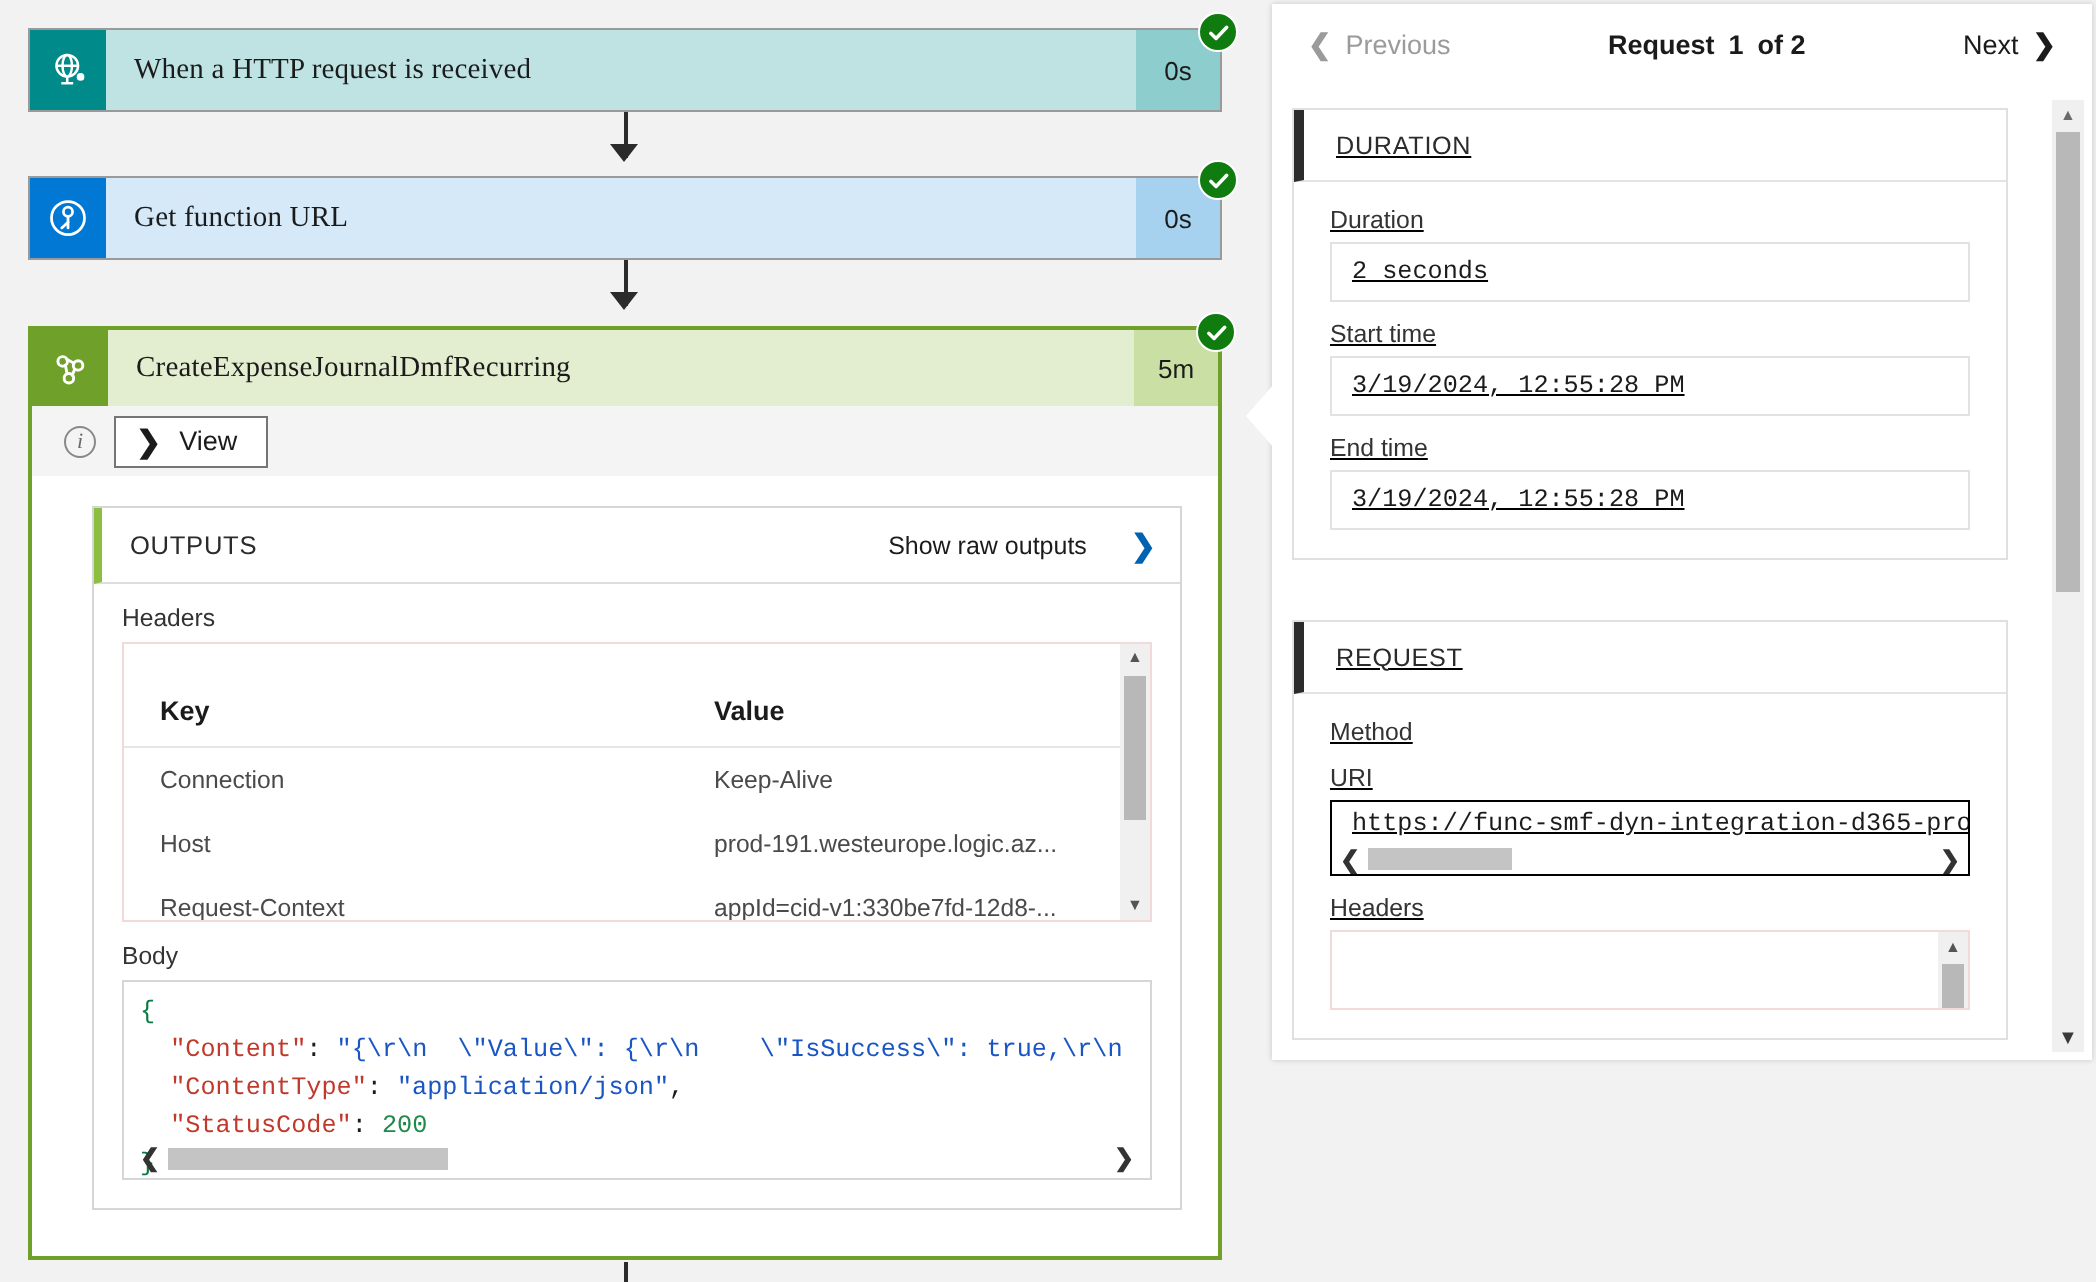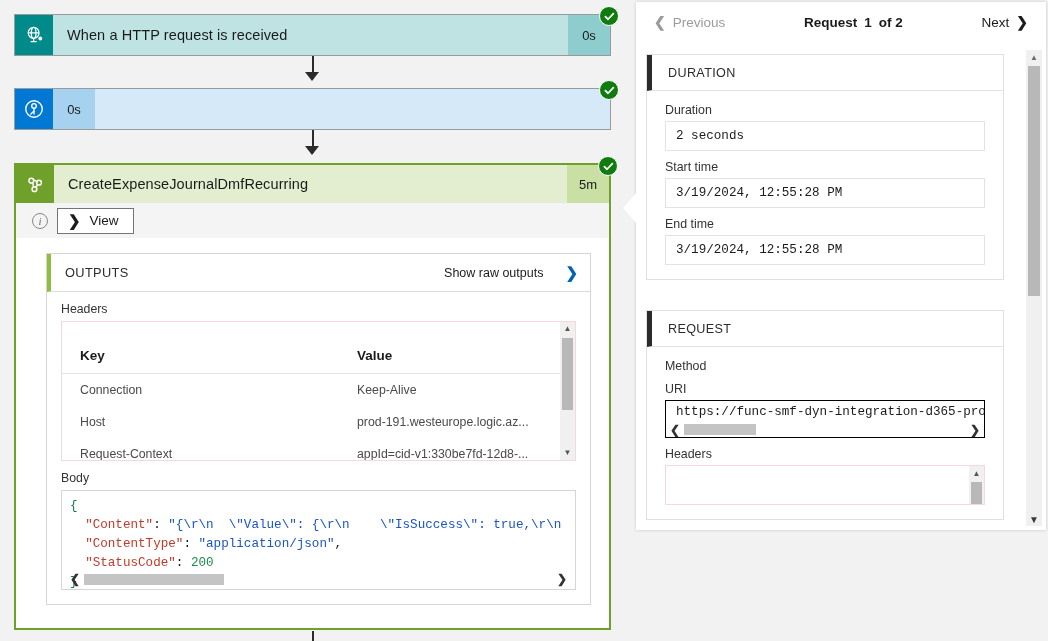--- a/index.html
+++ b/index.html
@@ -16,21 +16,21 @@
   #canvas { position: absolute; left: 0; top: 0; width: 636px; height: 641px; background: #f2f2f2; }
 
   .card {
     position: absolute; left: 14px; width: 597px;
     background: #fff;
     border: 1px solid #9a9a9a;
   }
   .card-head { display: flex; align-items: stretch; height: 40px; position: relative; }
   .icon-tile { width: 38px; min-width: 38px; display: flex; align-items: center; justify-content: center; }
   .card-title { flex: 1; display: flex; align-items: center; padding-left: 14px;
-                font-size: 14.5px; color: #1b1b1b; letter-spacing: .1px; }
+                font-size: 14.5px; color: #1b1b1b; letter-spacing: .1px; font-family: Liberation Serif, serif; }
   .card-dur { width: 42px; display: flex; align-items: center; justify-content: center;
               font-size: 13px; color: #1b1b1b; }
 
   
   .c1 { top: 14px; border-color: #9a9a9a; }
   .c1 .card-head { background: #bfe3e3; }
   .c1 .icon-tile { background: #008a8a; }
   .c1 .card-dur  { background: #8ecdcd; }
   
   .c2 { top: 88px; }
@@ -122,21 +122,21 @@
   .nav-center .b { font-weight: bold; }
   .nav-chev { font-size: 14px; font-weight: bold; }
 
   .panel-scrollarea { position: absolute; left: 0; top: 40px; right: 0; bottom: 0; }
   .psb { position: absolute; right: 4px; top: 8px; width: 16px; bottom: 4px; background: #f0f0f0; }
   .psb-up, .psb-down { position: absolute; left: 0; width: 16px; height: 14px;
                        display: flex; align-items: center; justify-content: center; font-size: 8px; color: #6b6b6b; }
   .psb-up { top: 0; } .psb-down { bottom: 0; color: #3a3a3a; font-size: 10px; }
   .psb-thumb { position: absolute; left: 2px; top: 16px; width: 12px; height: 230px; background: #b8b8b8; }
 
-  .sect { position: absolute; left: 10px; width: 358px; background: #fff; border: 1px solid #e0e0e0; }
+  .sect { position: absolute; left: 10px; width: 358px; background: #fff; border: 1px solid #e0e0e0; text-decoration: underline; }
   .sect-head { height: 36px; display: flex; align-items: center; padding-left: 16px;
                border-left: 5px solid #2b2b2b; border-bottom: 1px solid #e3e3e3; }
   .sect-title { font-size: 12.6px; color: #2b2b2b; letter-spacing: .35px; }
   .sect-body { padding: 10px 18px 14px 18px; }
   .f-label { font-size: 12.4px; color: #333; margin: 9px 0 4px 0; }
   .f-label:first-child { margin-top: 2px; }
   .f-box { border: 1px solid #e2e2e2; height: 30px; display: flex; align-items: center;
            padding: 0 10px; font-size: 13px; color: #1b1b1b; background: #fff; }
   .f-mono { font-family: "Liberation Mono", monospace; font-size: 12.6px; }
   .f-sans { font-family: "Liberation Sans", sans-serif; font-size: 13px; }
@@ -191,20 +191,21 @@
     <div class="card c2">
       <div class="card-head">
         <div class="icon-tile">
           <svg width="22" height="22" viewBox="0 0 24 24" fill="none" stroke="#fff" stroke-width="1.5">
             <circle cx="12" cy="12" r="9"></circle>
             <circle cx="12" cy="8.6" r="2.5"></circle>
             <path d="M12 11.1 V17.4" stroke-linecap="round"></path>
             <path d="M12 14.3 L8.6 17.4" stroke-linecap="round"></path>
           </svg>
         </div>
+        <div class="card-title">Get function URL</div>
         <div class="card-dur">0s</div>
         <div class="check">
           <svg width="11" height="11" viewBox="0 0 12 12">
               <path d="M1.5 6.2 L4.4 9 L10.2 2.9" stroke="#fff" stroke-width="1.9" fill="none" stroke-linecap="round" stroke-linejoin="round"></path>
             </svg>
         </div>
       </div>
     </div>
 
     <div class="card c3">

